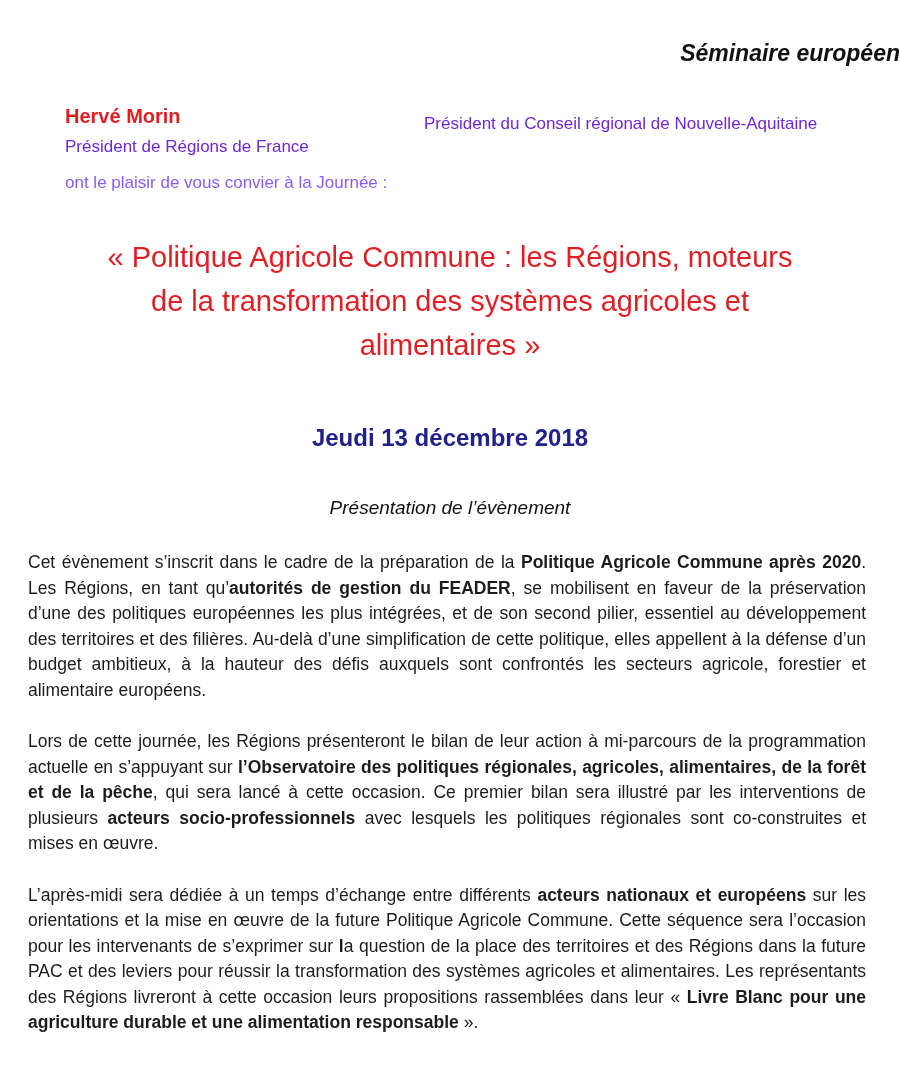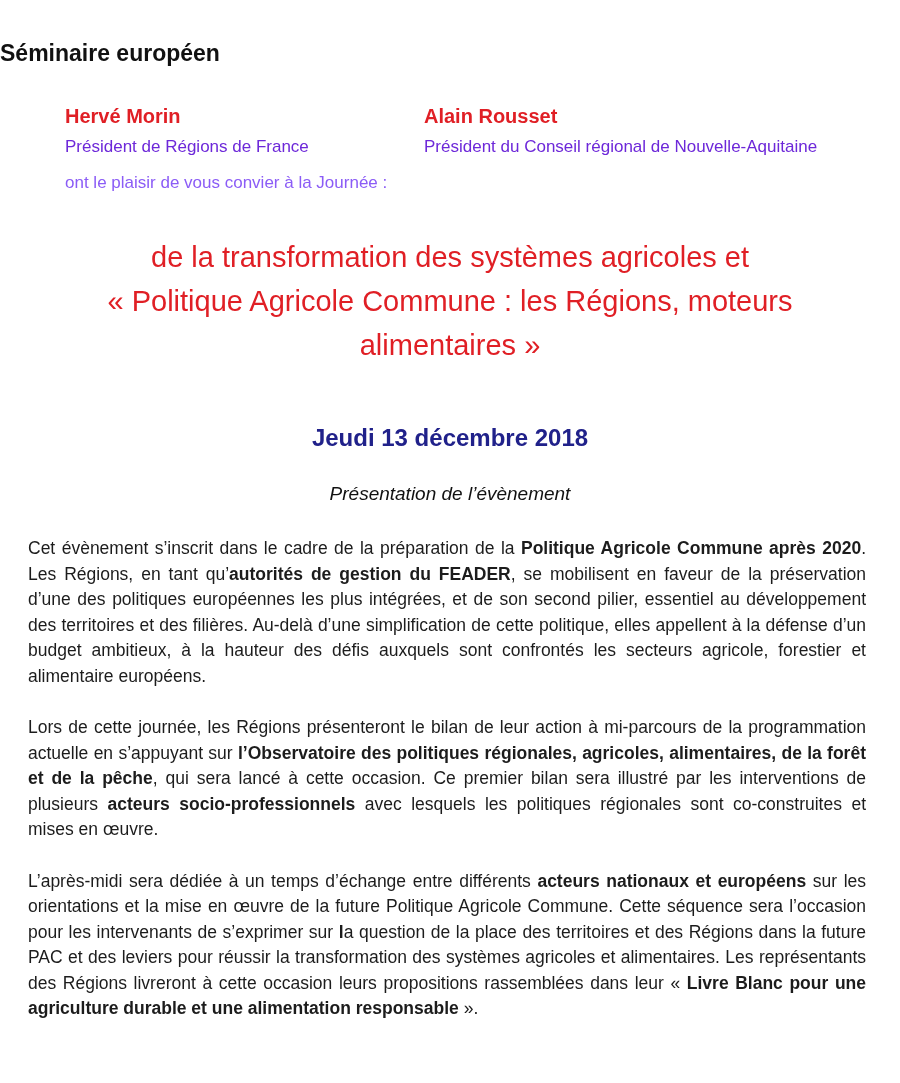--- a/index.html
+++ b/index.html
@@ -16,24 +16,25 @@
     --navy: #20218a;
   }
   .page {
     width: 900px;
     min-height: 1083px;
     background: #ffffff;
     overflow: hidden;
   }
   .doc-title {
     margin: 40px 0 0 0;
-    text-align: left;
+    text-align: right;
     font-size: 23px;
     font-weight: bold;
     color: #111111;
+    font-style: italic;
   }
   .hosts-row {
     display: flex;
     margin: 38px 0 0 65px;
   }
   .host-block { flex: 0 0 auto; }
   .host-block.first { width: 359px; }
   .host-name {
     font-size: 20px;
     font-weight: bold;
@@ -59,21 +60,21 @@
   }
   .venue-block {
     margin-top: 50px;
     text-align: center;
     color: var(--navy);
     font-size: 24px;
     font-weight: bold;
     line-height: 42px;
   }
   .section-heading {
-    margin-top: 24px;
+    margin-top: 38px;
     text-align: center;
     font-size: 19px;
     font-style: italic;
     font-weight: normal;
     color: #111111;
   }
   .paragraphs {
     margin: 31px 22px 0 28px;
   }
   .body-par {
@@ -92,30 +93,29 @@
 <div class="page">
 
   <h1 class="doc-title">Séminaire européen</h1>
 
   <div class="hosts-row">
     <div class="host-block first">
       <div class="host-name">Hervé Morin</div>
       <div class="host-title">Président de Régions de France</div>
     </div>
     <div class="host-block">
-      <div class="host-name">Alain Rousset</div>
       <div class="host-title">Président du Conseil régional de Nouvelle-Aquitaine</div>
     </div>
   </div>
 
   <div class="invitation-line">ont le plaisir de vous convier à la Journée :</div>
 
   <div class="event-title">
+    <div>« Politique Agricole Commune : les Régions, moteurs</div>
     <div>de la transformation des systèmes agricoles et</div>
-    <div>« Politique Agricole Commune : les Régions, moteurs</div>
     <div>alimentaires »</div>
   </div>
 
   <div class="venue-block">
     <div>Jeudi 13 décembre 2018</div>
   </div>
 
   <h2 class="section-heading">Présentation de l’évènement</h2>
 
   <div class="paragraphs">

